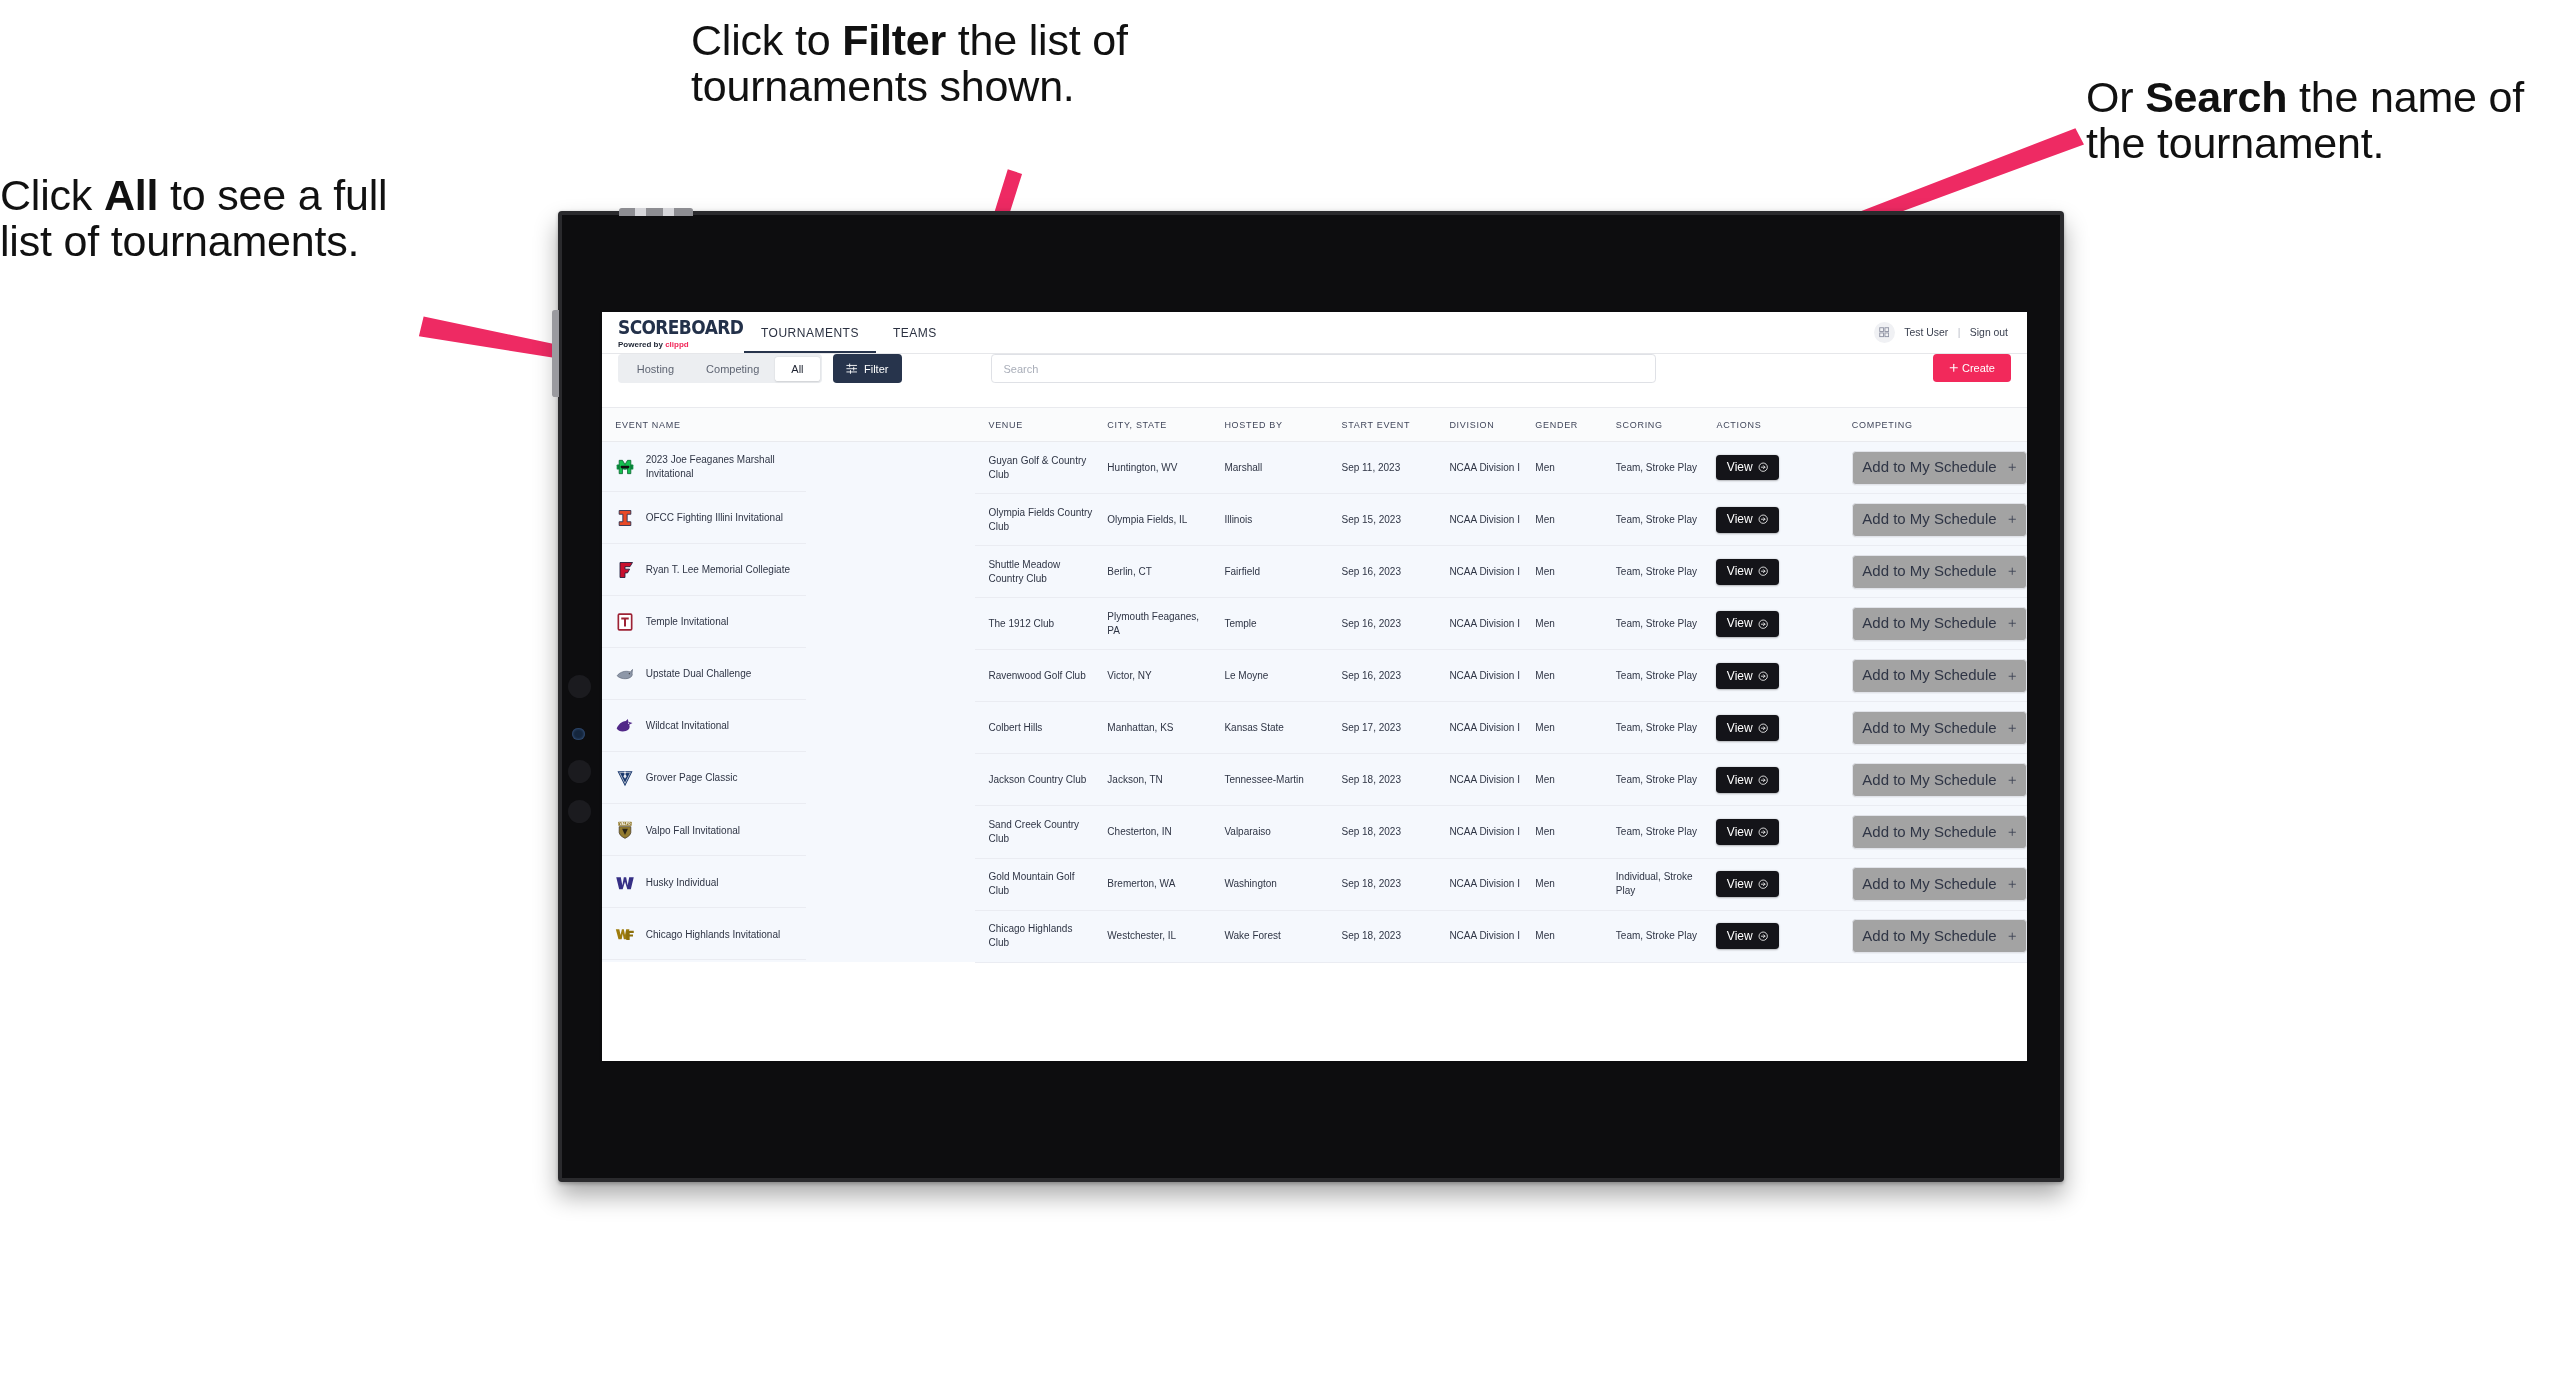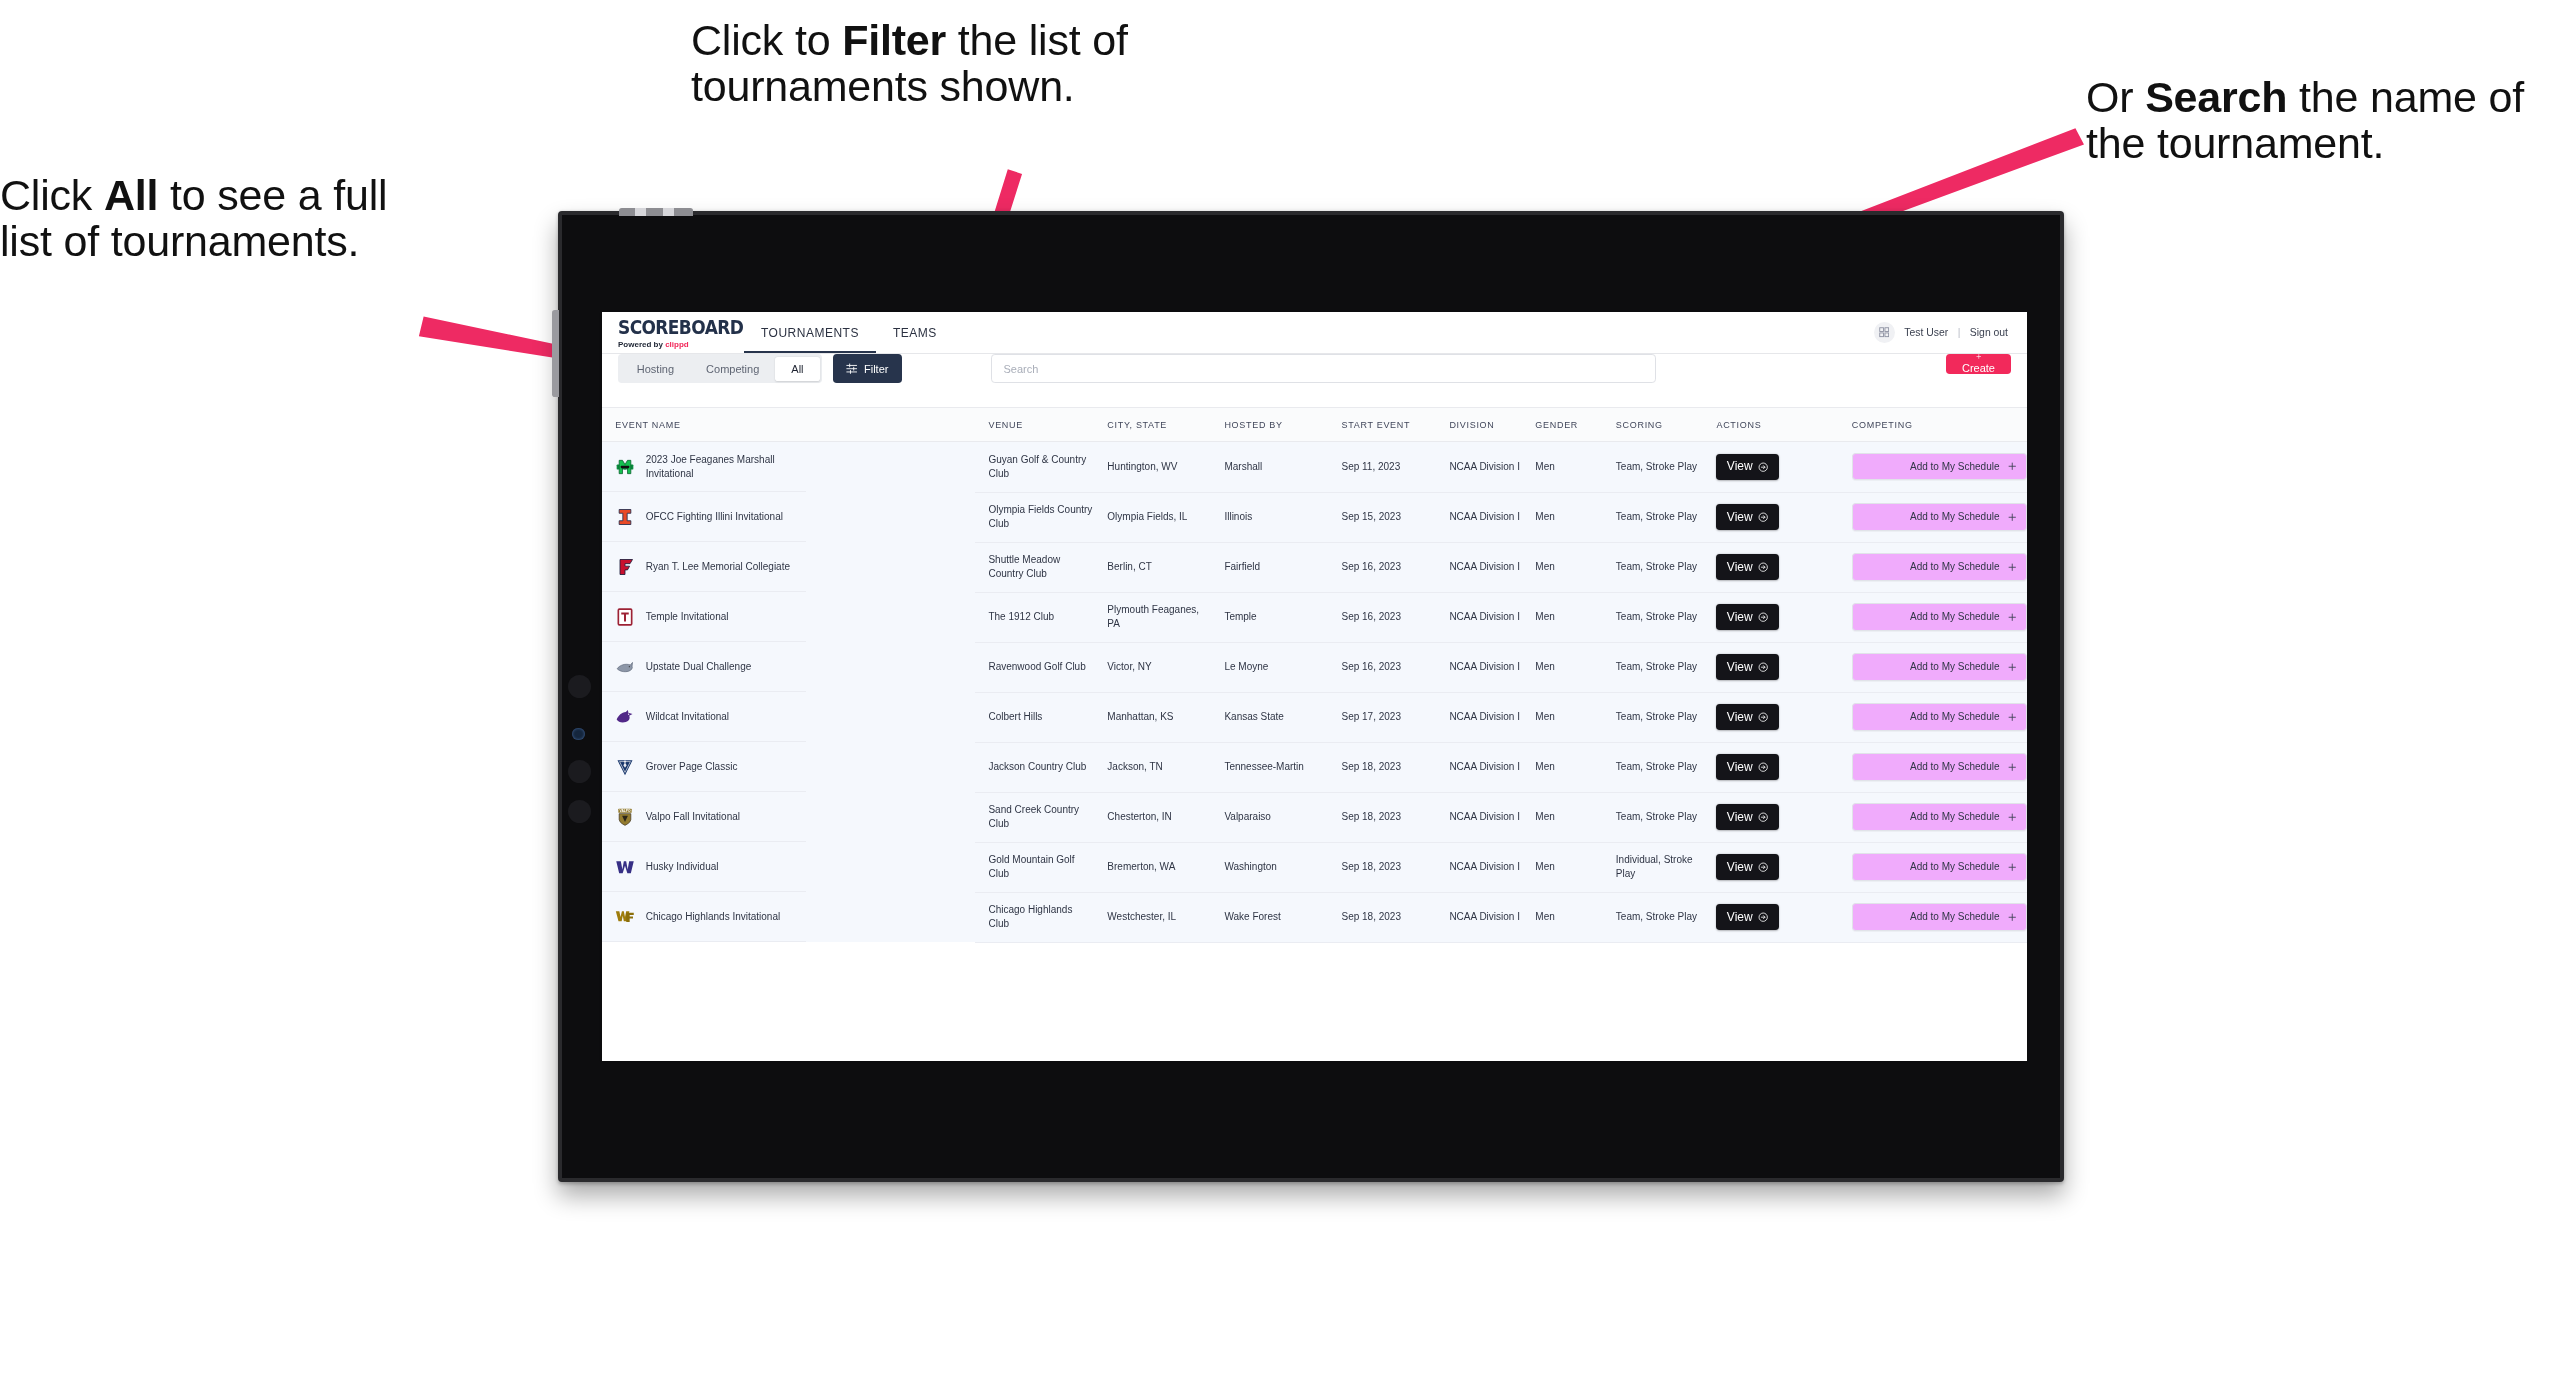--- a/index.html
+++ b/index.html
@@ -125,23 +125,22 @@
   #search-wrap { margin-left: 79px; flex: 1; max-width: 665px; }
   #search-input {
     width: 100%; height: 29.4px; border: 0.9px solid #dfe1e6; border-radius: 3.8px;
     padding: 0 11.4px; font-size: 11px; color: #2b3141;
     font-family: "Liberation Sans", sans-serif; background: #fff;
   }
   #search-input::placeholder { color: #a9aeb9; }
   #create-btn {
     margin-left: auto; display: flex; align-items: center; gap: 3px;
     background: #f2295b; color: #fff; border: none; border-radius: 3.8px;
-    height: 20px; padding: 0 16px; font-size: 11px; cursor: pointer;
+    height: 28px; padding: 0 16px; font-size: 11px; cursor: pointer;
     font-family: "Liberation Sans", sans-serif;
-    flex-direction: column;
   }
 
   
   #tbl { width: 100%; border-collapse: collapse; table-layout: fixed; }
   #tbl thead th {
     background: #fafbfc; border-top: 0.9px solid #e9eaee; border-bottom: 0.9px solid #e9eaee;
     font-size: 9px; font-weight: 400; letter-spacing: 0.7px;
     color: #40465a; text-align: left; padding: 10.4px 0 10.4px 13.3px; height: 34px;
   }
   #tbl tbody td {
@@ -164,23 +163,23 @@
 
   .logo { width: 20px; height: 20px; flex: none; display: block; }
 
   .view-btn {
     display: inline-flex; align-items: center; gap: 5.7px;
     background: #141419; color: #fff; border-radius: 3.8px;
     padding: 4.7px 10.4px; font-size: 12px; cursor: pointer;
     box-shadow: 0 0.9px 1.9px rgba(0,0,0,0.28);
   }
   .add-btn {
-    display: inline-flex; align-items: center; justify-content: flex-end; gap: 8.5px;
-    background: #f0abfc; color: #2f3545; border: 0.9px solid #e1e3e9; border-radius: 3.8px;
-    padding: 5.7px 9.5px; font-size: 10px; cursor: pointer; width: 100%;
+    display: inline-flex; align-items: center; justify-content: space-between; gap: 8.5px;
+    background: #a3a3a3; color: #2f3545; border: 0.9px solid #e1e3e9; border-radius: 3.8px;
+    padding: 5.7px 9.5px; font-size: 15px; cursor: pointer; width: 100%;
     box-shadow: 0 0.9px 0.9px rgba(0,0,0,0.04);
   }
 </style>
 </head>
 <body>
 
 <div id="stage">
 
   <div class="anno" id="anno-left">
     <span>Click </span><b>All</b><span> to see a full list of tournaments.</span>

